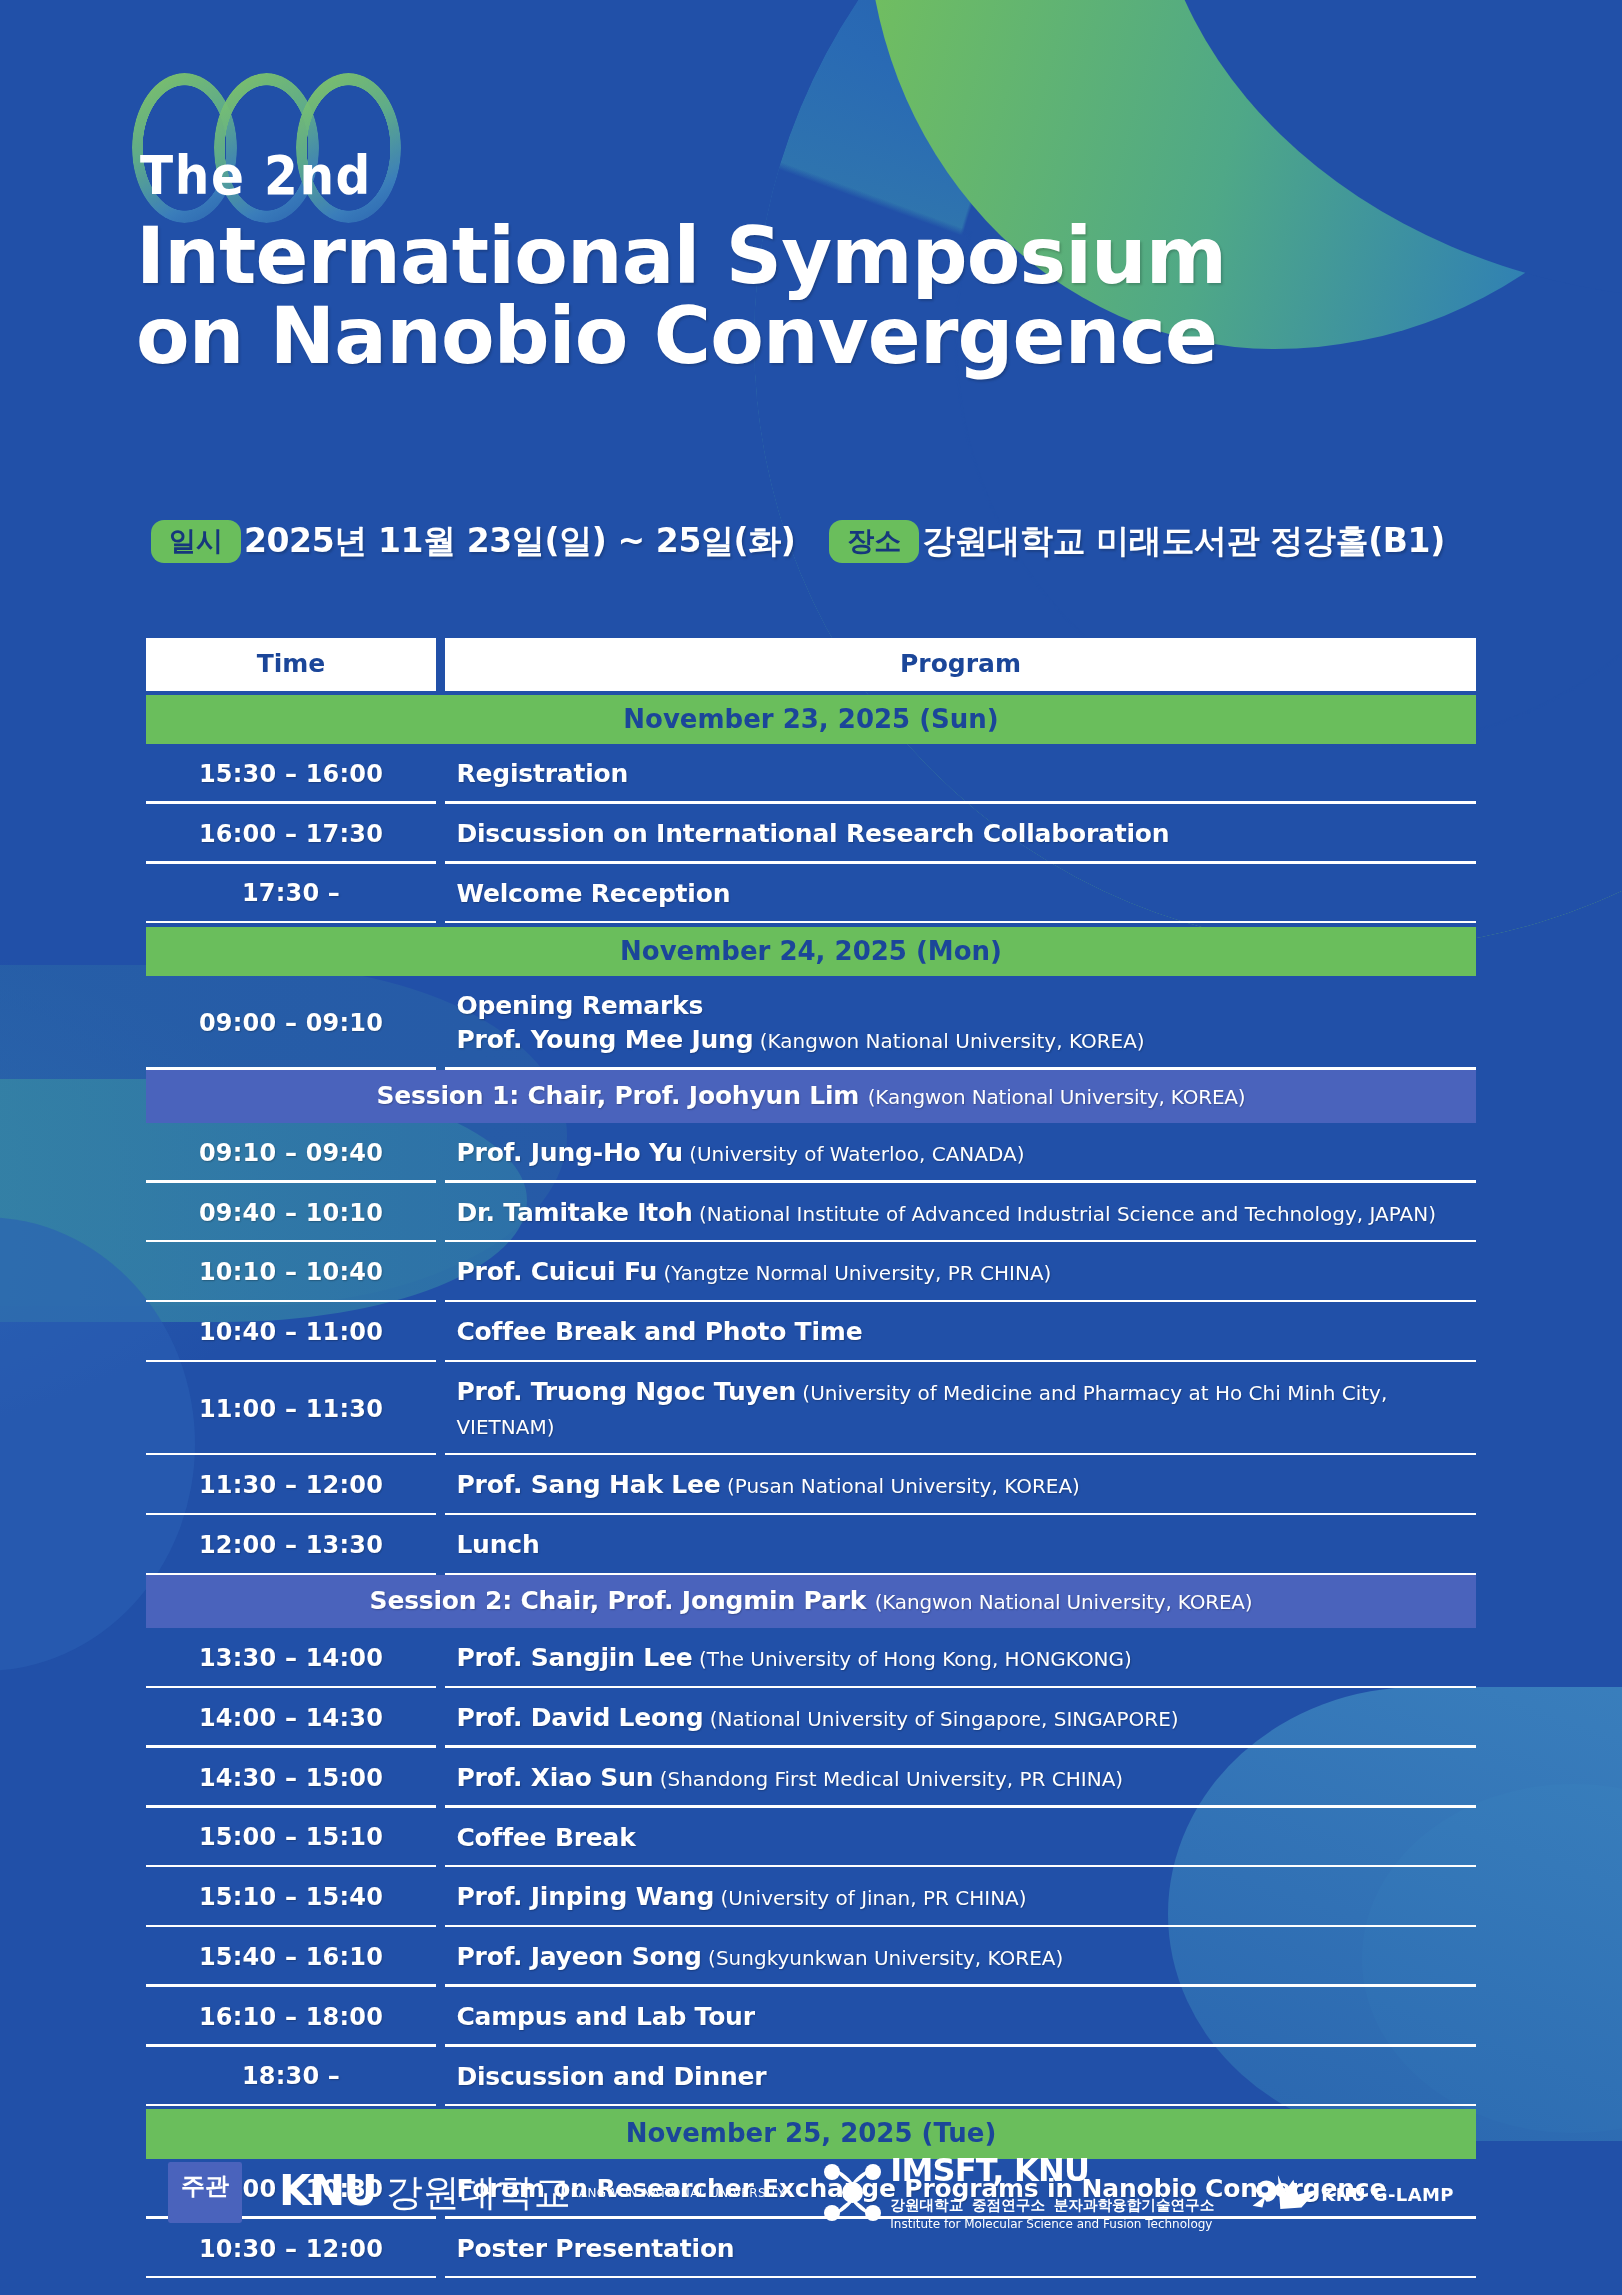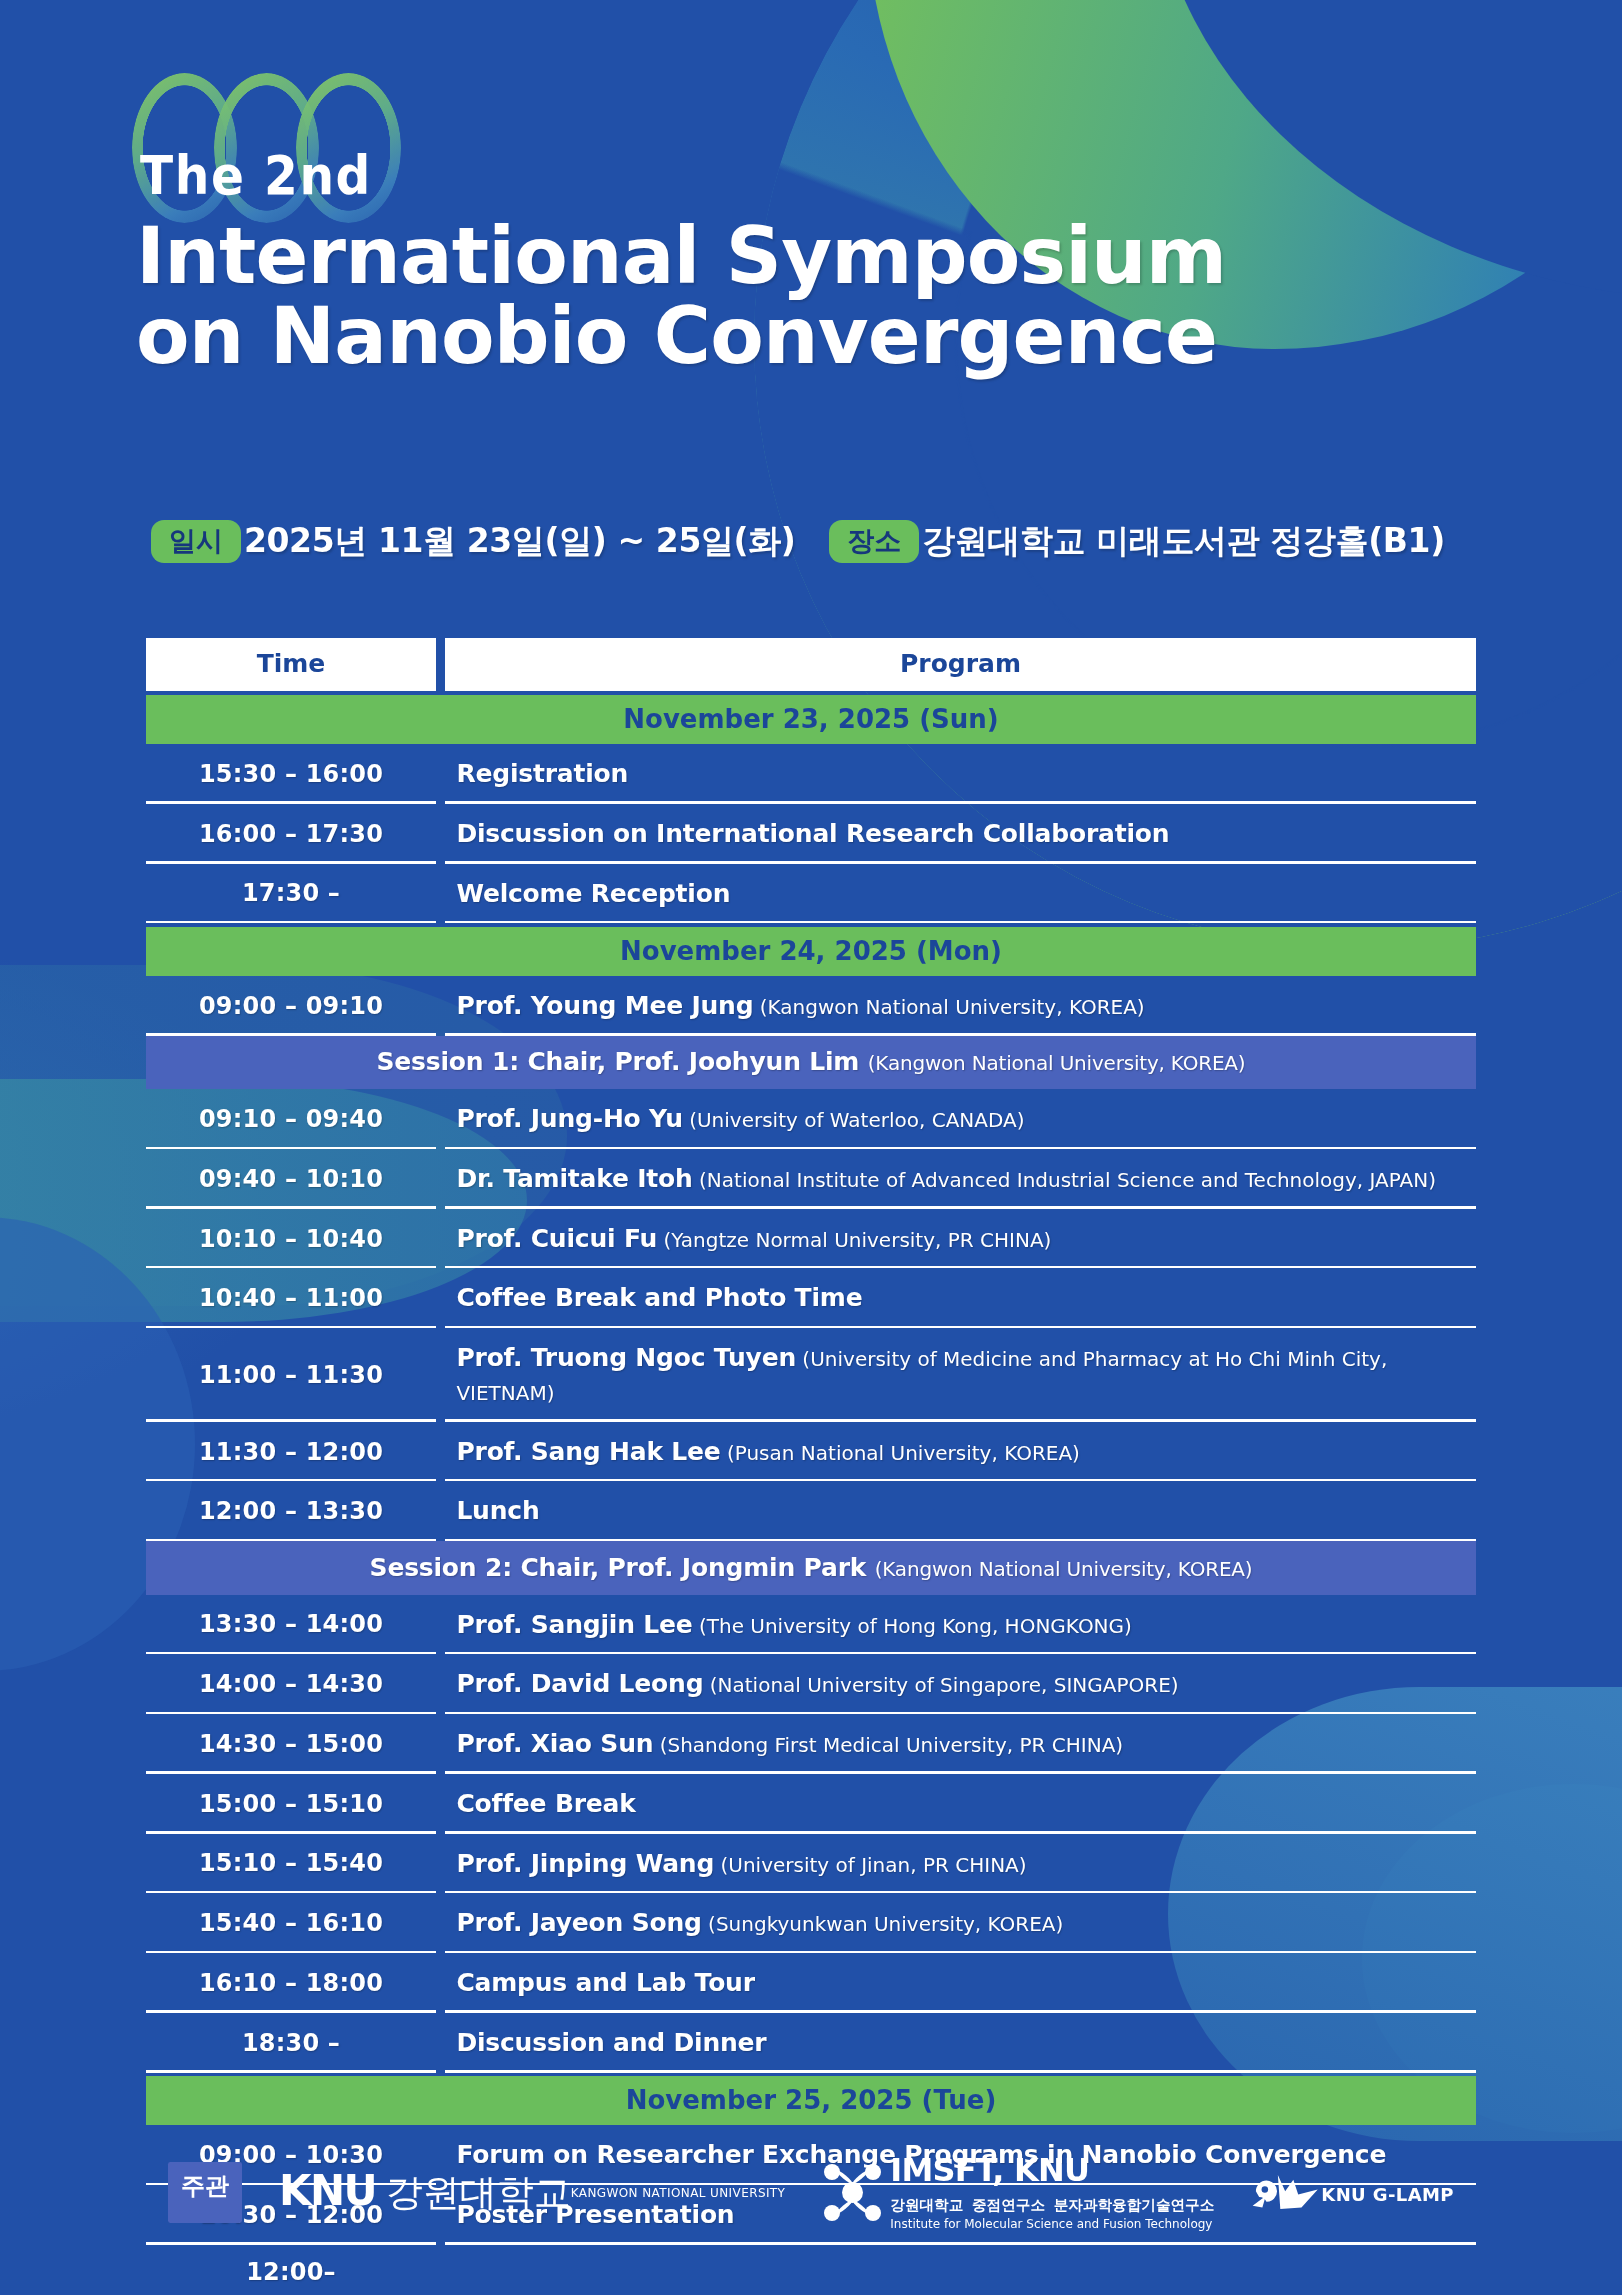--- a/index.html
+++ b/index.html
@@ -265,20 +265,21 @@
         <div class="gap"></div>
         <div class="cell-prog">
           <div class="line"><span>Welcome Reception</span></div>
         </div>
       </div>
       <div class="dayhead">November 24, 2025 (Mon)</div>
       <div class="row">
         <div class="cell-time">09:00 – 09:10</div>
         <div class="gap"></div>
         <div class="cell-prog">
+          <div class="line"><span>Opening Remarks</span></div>
           <div class="line"><span>Prof. Young Mee Jung</span><span class="aff"> (Kangwon National University, KOREA)</span></div>
         </div>
       </div>
       <div class="session"><span>Session 1: Chair, Prof. Joohyun Lim</span> <span class="aff">(Kangwon National University, KOREA)</span></div>
       <div class="row">
         <div class="cell-time">09:10 – 09:40</div>
         <div class="gap"></div>
         <div class="cell-prog">
           <div class="line"><span>Prof. Jung-Ho Yu</span><span class="aff"> (University of Waterloo, CANADA)</span></div>
         </div>

